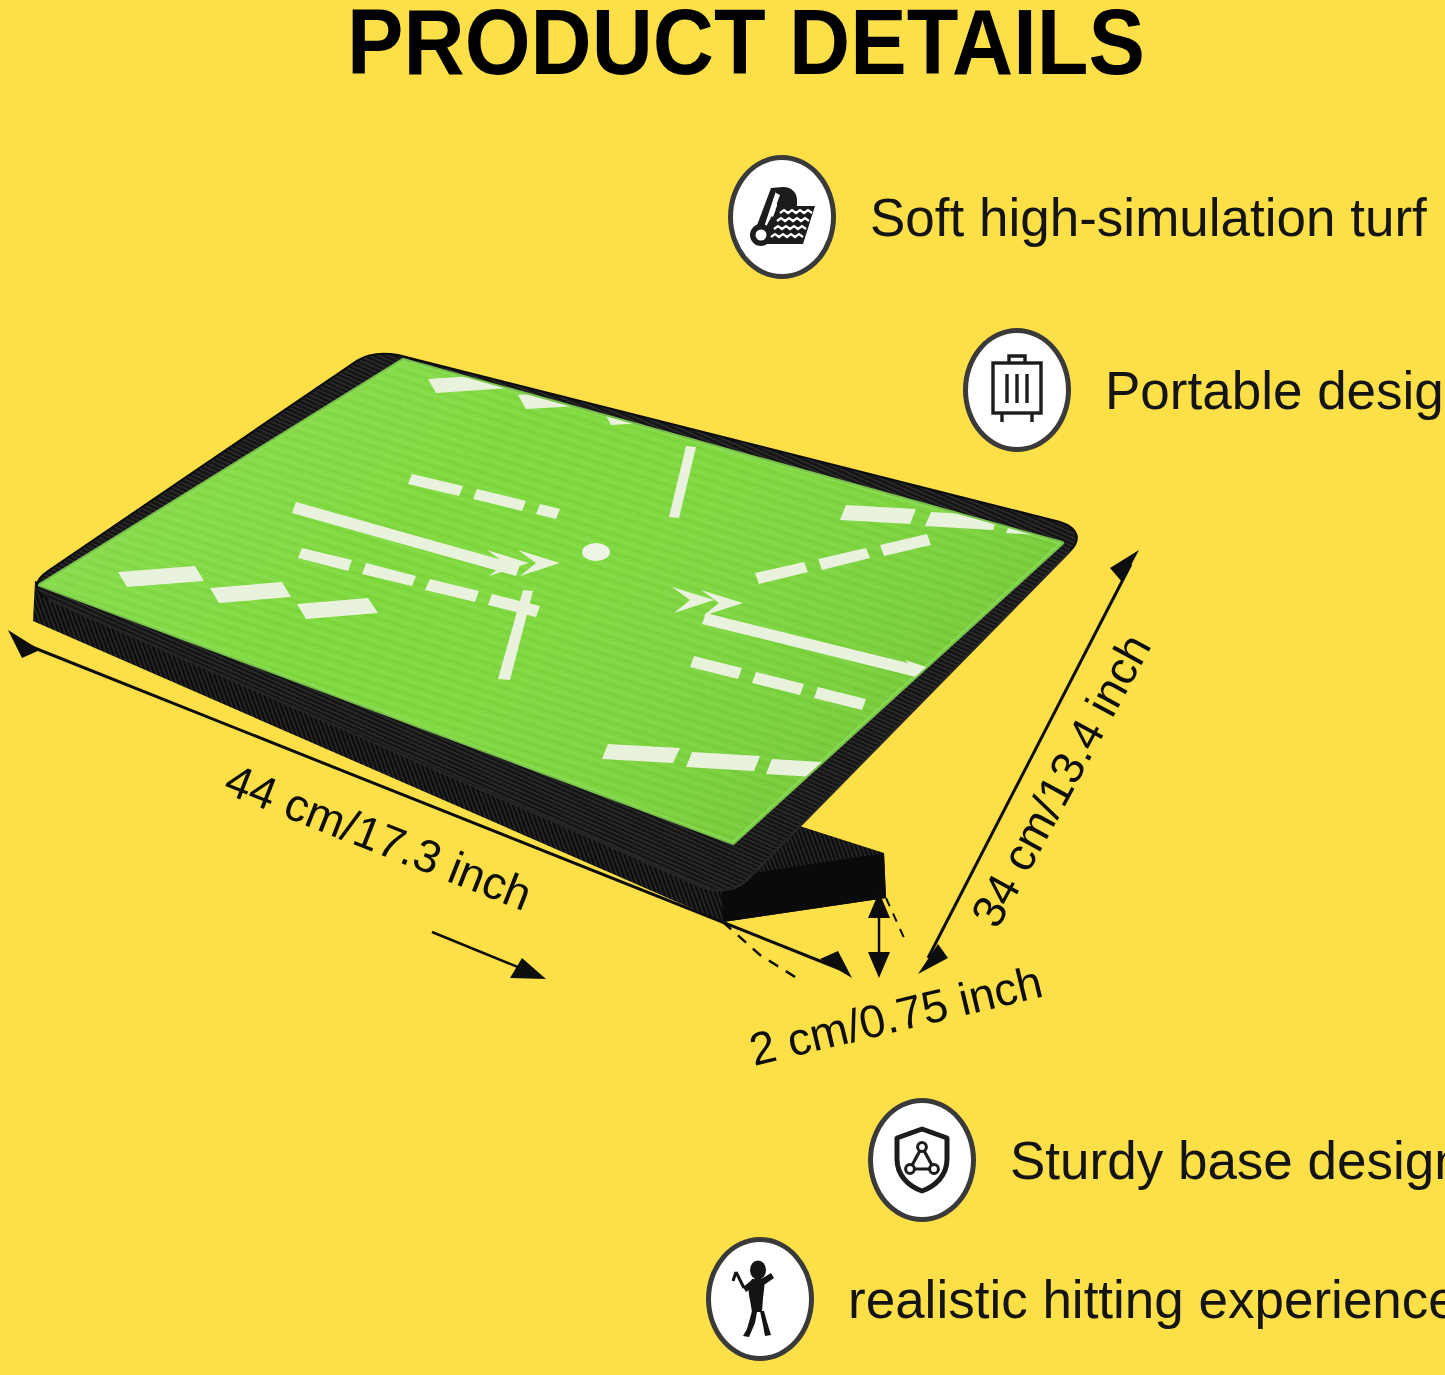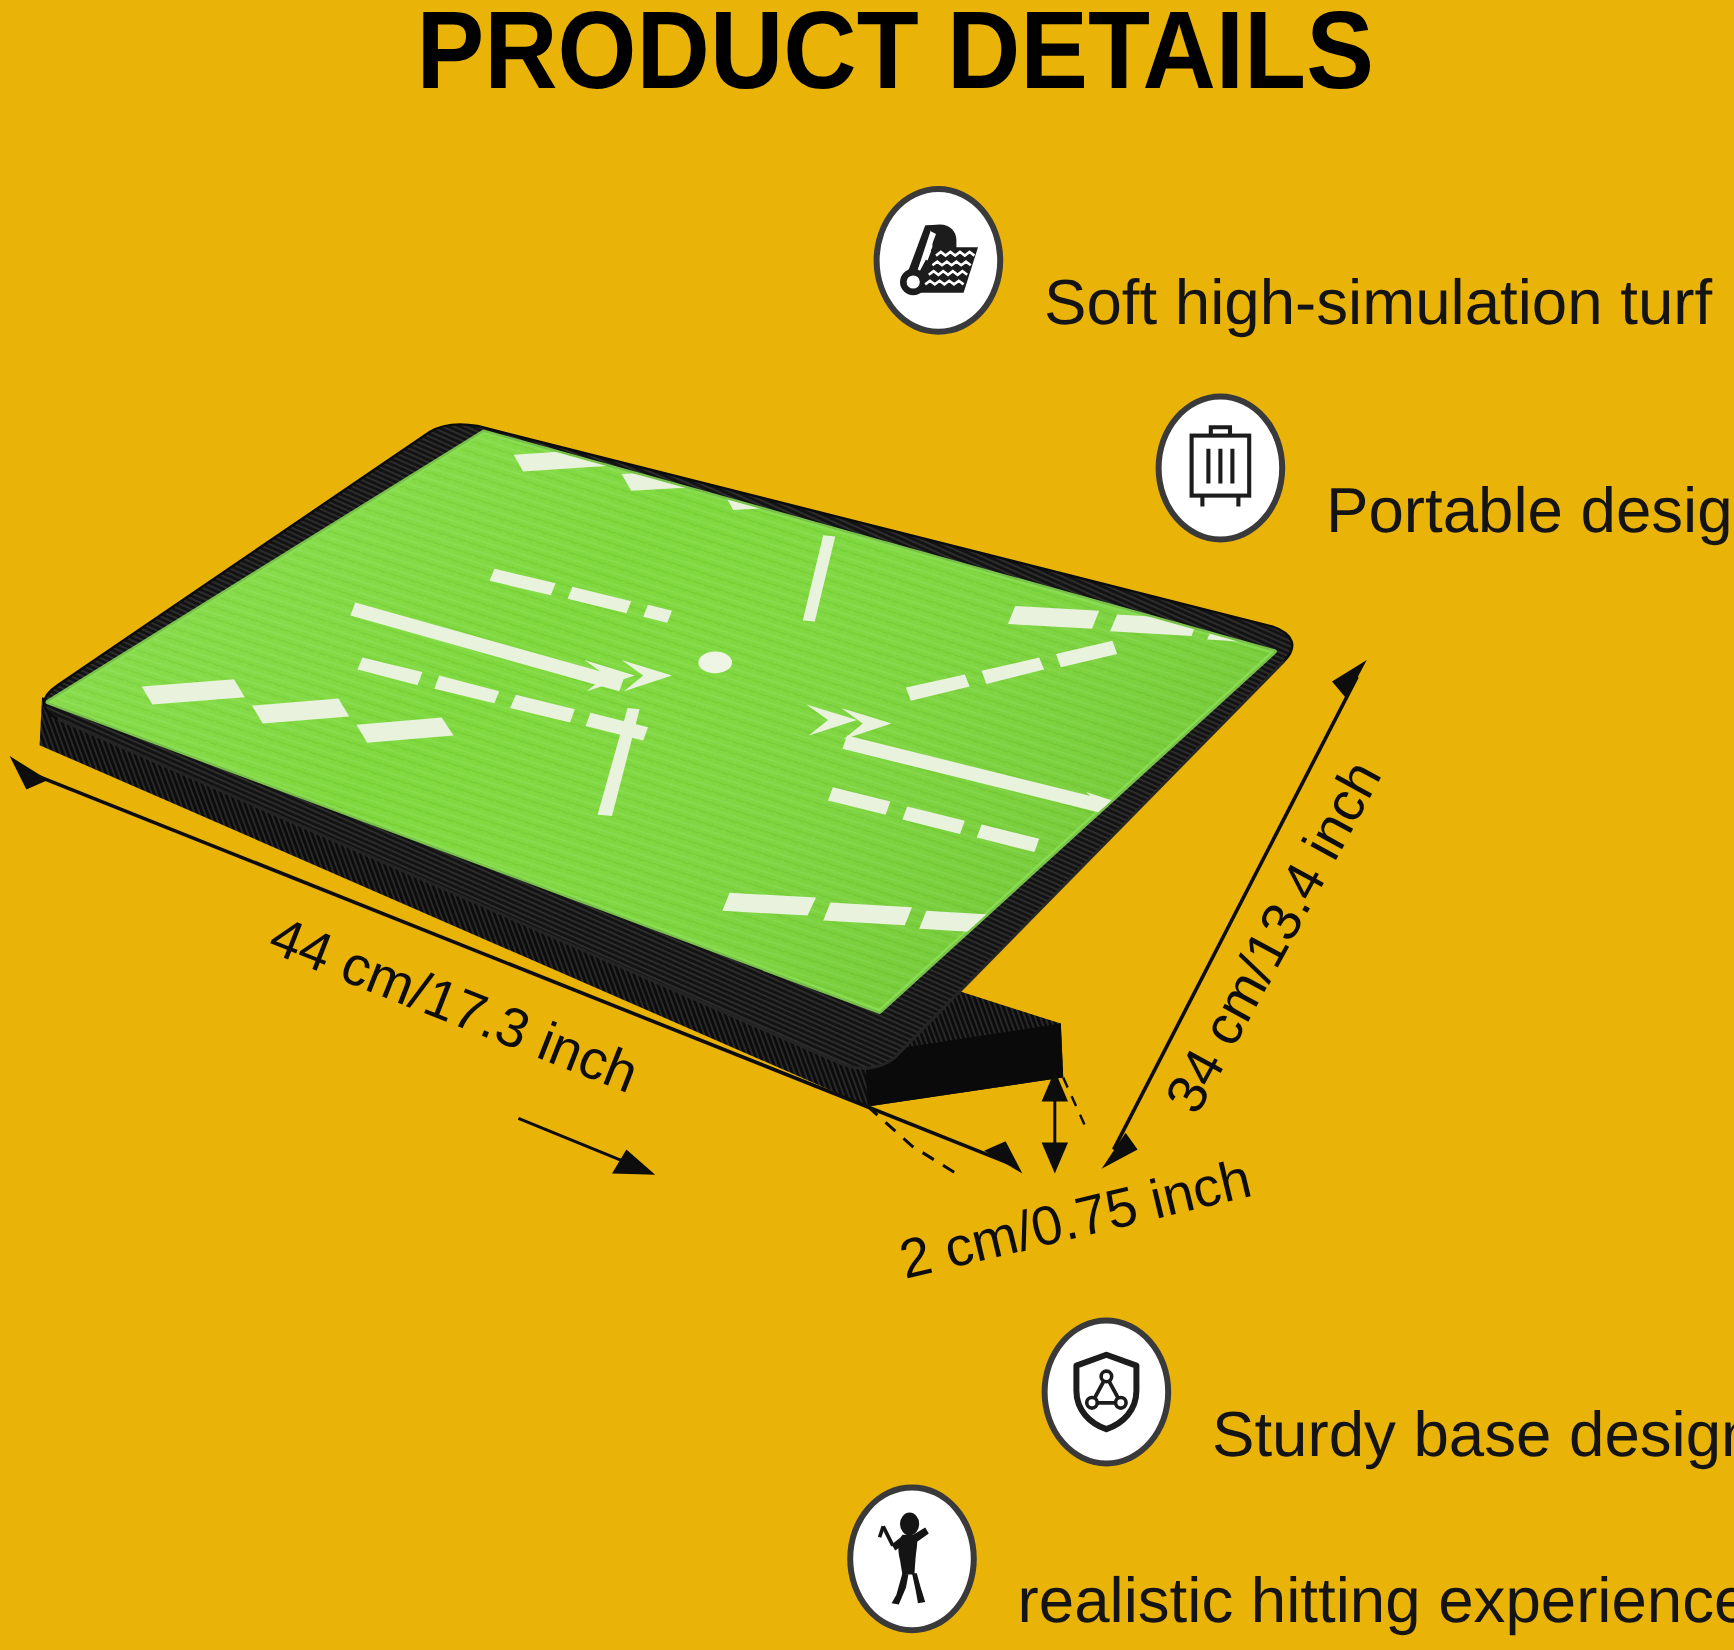--- a/index.html
+++ b/index.html
@@ -4,21 +4,21 @@
 <style>
   html, body {
     margin: 0;
     padding: 0;
     background: #ffffff;
   }
   #page {
     position: relative;
     width: 1445px;
     height: 1375px;
-    background: #eab308;
+    background: #fde047;
     overflow: hidden;
     font-family: "Liberation Sans", sans-serif;
   }
 
   
   #page-title {
     position: absolute;
     left: 206px;
     top: -6px;
     width: 1080px;
@@ -31,21 +31,21 @@
     transform: scaleX(0.92);
     transform-origin: center top;
     white-space: nowrap;
     line-height: 1.05;
   }
 
   
   .feature {
     position: absolute;
     display: flex;
-    align-items: flex-end;
+    align-items: center;
   }
   .feature-icon {
     width: 108px;
     height: 124px;
     border: 5px solid #3a3a3a;
     border-radius: 50%;
     box-sizing: border-box;
     display: flex;
     align-items: center;
     justify-content: center;

